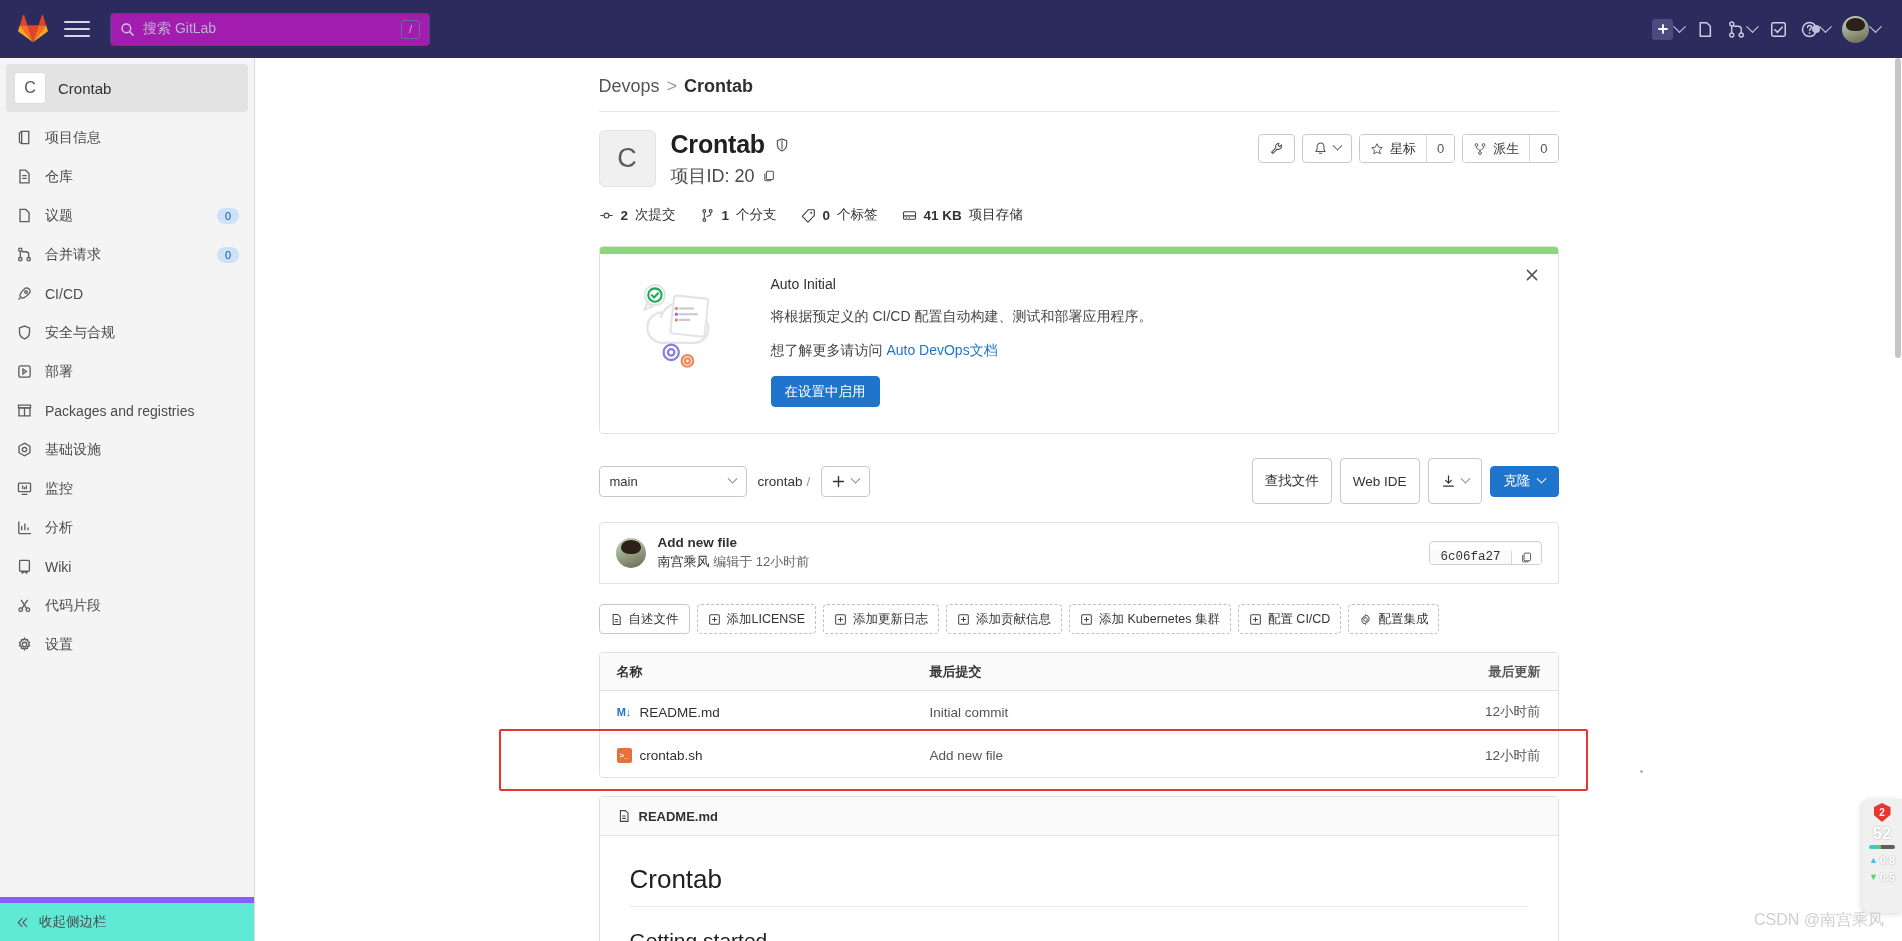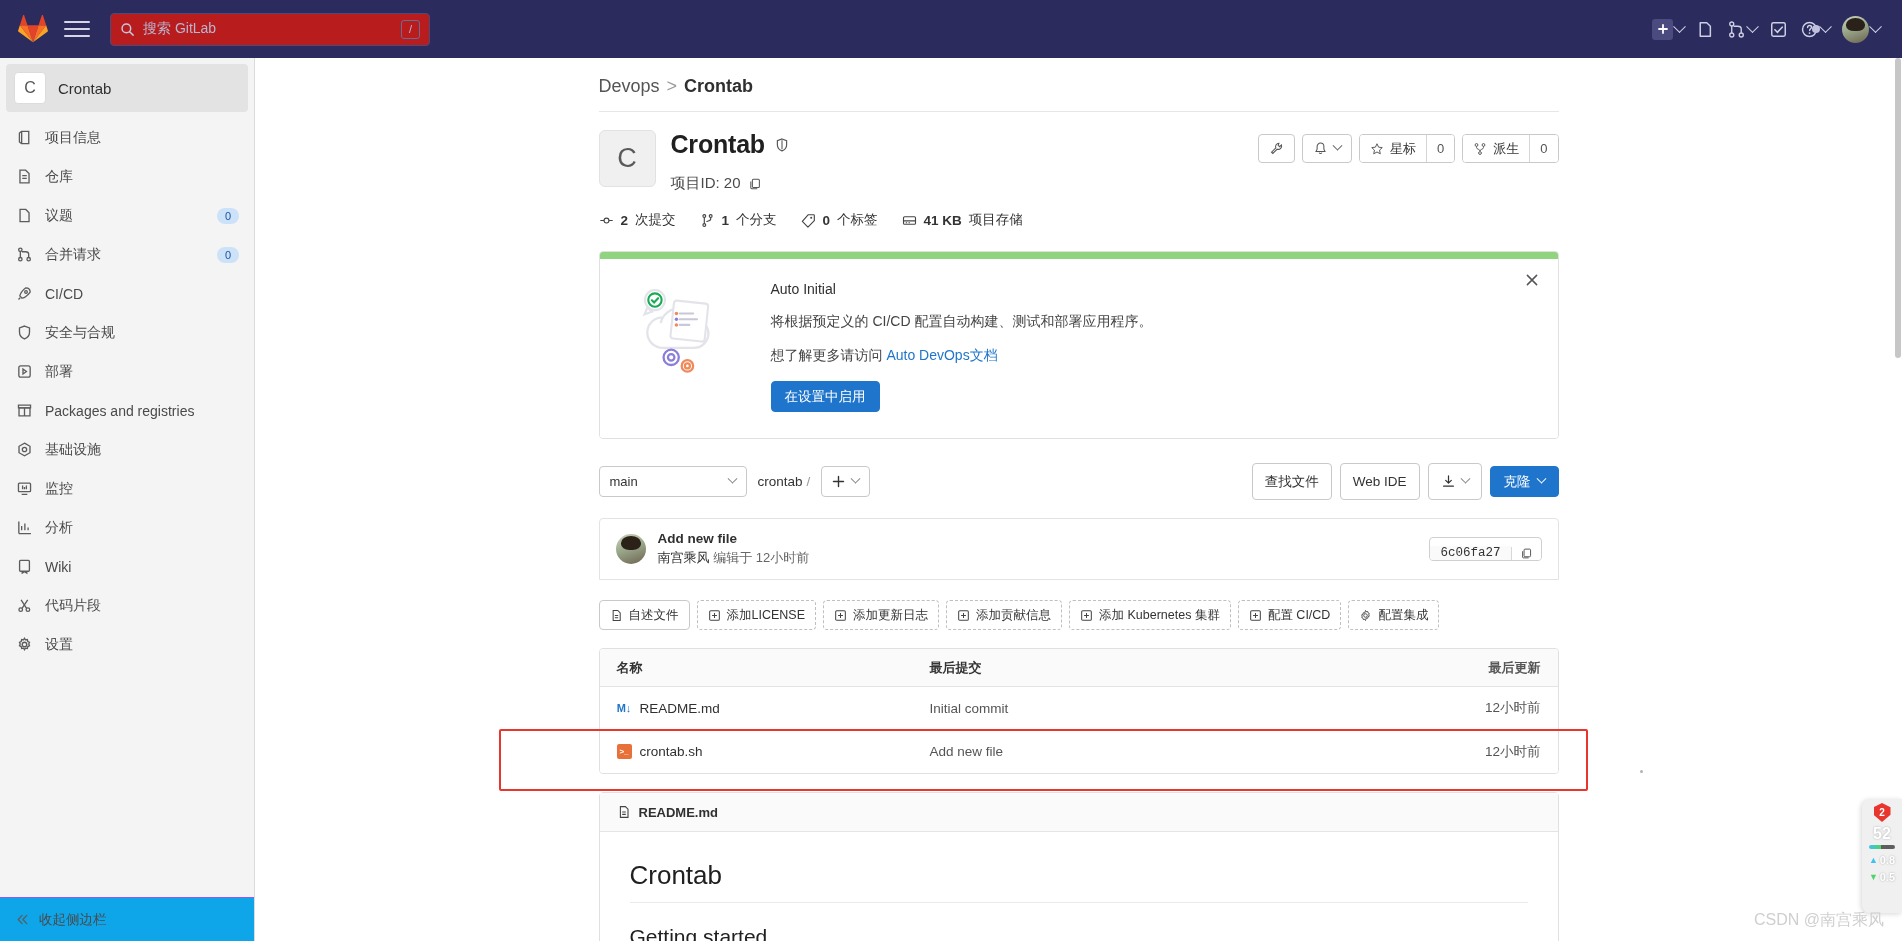--- a/index.html
+++ b/index.html
@@ -14,21 +14,21 @@
   
   .topbar {
     position: absolute; top: 0; left: 0; width: 1902px; height: 58px;
     background: #2b2b5e; display: flex; align-items: center; padding: 0 18px;
   }
   .gl-logo { width: 30px; height: 30px; margin-right: 16px; flex: none; }
   .hamburger { width: 26px; height: 26px; margin-right: 20px; cursor: pointer;
     display: flex; flex-direction: column; justify-content: center; gap: 5px; }
   .hamburger i { display: block; height: 2px; background: #d6d6e7; border-radius: 1px; }
   .search-box {
-    width: 320px; height: 33px; background: #b91c1c; border: 1px solid #4a4a7d;
+    width: 320px; height: 33px; background: #a21caf; border: 1px solid #4a4a7d;
     border-radius: 4px; display: flex; align-items: center; padding: 0 9px; gap: 8px;
     cursor: text;
   }
   .search-box .ph { color: #b6b6d2; font-size: 14px; flex: 1; }
   .slash-key {
     width: 19px; height: 19px; border: 1px solid #6b6b96; border-radius: 3px;
     color: #b6b6d2; font-size: 11px; display: flex; align-items: center; justify-content: center;
   }
   .topbar-right { margin-left: auto; display: flex; align-items: center; gap: 4px; }
   .tb-item { display: flex; align-items: center; gap: 2px; padding: 5px 4px; border-radius: 4px; cursor: pointer; }
@@ -64,43 +64,43 @@
     border-radius: 4px; cursor: pointer; color: #4a4a4a; font-size: 14px;
   }
   .nav-ic { width: 18px; height: 18px; flex: none; display: flex; align-items: center; justify-content: center; }
   .nav-ic svg { width: 17px; height: 17px; stroke: #5c5c5c; fill: none; stroke-width: 1.4; }
   .badge-count {
     margin-left: auto; background: #cbe2f9; color: #22549c; font-size: 11px;
     border-radius: 9px; padding: 2px 8px; min-width: 22px; text-align: center;
   }
   .collapse-bar {
     position: absolute; bottom: 0; left: 0; width: 254px; height: 44px;
-    border-top: 1px solid #8b5cf6; display: flex; align-items: center; gap: 10px;
-    padding: 0 16px; font-size: 13.5px; color: #4a4a4a; cursor: pointer; background: #0ea5e9;
+    border-top: 6px solid #8b5cf6; display: flex; align-items: center; gap: 10px;
+    padding: 0 16px; font-size: 13.5px; color: #4a4a4a; cursor: pointer; background: #5eead4;
   }
 
   
   .main { position: absolute; top: 58px; left: 255px; width: 1647px; height: 883px; background: #fff; overflow: hidden; }
   .content { width: 960px; margin: 0 auto; padding-top: 18px; }
 
   .breadcrumb { font-size: 18px; color: #666; display: flex; align-items: center; gap: 7px;
     padding-bottom: 14px; border-bottom: 1px solid #e6e6e6; }
   .breadcrumb .sep { color: #999; }
   .bc-link { color: #555; cursor: pointer; }
   .bc-cur { color: #303030; font-weight: 600; cursor: pointer; }
 
   .proj-hero { display: flex; align-items: flex-start; padding-top: 18px; }
   .hero-av {
     width: 57px; height: 57px; border-radius: 6px; background: #f0f0f0; border: 1px solid #e2e2e2;
     display: flex; align-items: center; justify-content: center; font-size: 27px; color: #5a5a5a;
     margin-right: 15px; flex: none;
   }
   .hero-title { display: flex; align-items: center; gap: 9px; }
   .hero-title h1 { font-size: 25px; color: #202020; font-weight: 700; letter-spacing: -.2px; }
-  .hero-sub { font-size: 15px; color: #4a4a4a; display: flex; align-items: center; gap: 7px; margin-top: 15px; }
+  .hero-sub { font-size: 18px; color: #4a4a4a; display: flex; align-items: center; gap: 7px; margin-top: 5px; }
   .hero-actions { margin-left: auto; display: flex; align-items: center; gap: 7px; padding-top: 4px; }
   .btn {
     border: 1px solid #c9c9c9; background: #fff; border-radius: 4px; height: 29px;
     display: inline-flex; align-items: center; gap: 6px; padding: 0 10px;
     font-size: 13px; color: #333; cursor: pointer; white-space: nowrap;
   }
   .btn-split { display: inline-flex; align-items: stretch; border: 1px solid #c9c9c9; border-radius: 4px; overflow: hidden; height: 29px; }
   .btn-split > span { display: flex; align-items: center; gap: 6px; padding: 0 10px; font-size: 13px; color: #333; cursor: pointer; background: #fff; }
   .btn-split > span + span { border-left: 1px solid #d6d6d6; color: #555; min-width: 26px; justify-content: center; }
 
@@ -123,21 +123,21 @@
   .branch-select {
     width: 148px; height: 31px; border: 1px solid #c9c9c9; border-radius: 4px; background: #fff;
     display: flex; align-items: center; padding: 0 10px; font-size: 13px; color: #333; cursor: pointer;
   }
   .branch-select .cdown { margin-left: auto; }
   .path-txt { font-size: 13.5px; color: #333; }
   .path-txt .slash { color: #999; margin-left: 4px; }
   .plus-btn { height: 31px; border: 1px solid #c9c9c9; border-radius: 4px; background: #fff;
     display: flex; align-items: center; gap: 7px; padding: 0 10px; cursor: pointer; }
   .repo-bar-right { margin-left: auto; display: flex; align-items: center; gap: 8px; }
-  .btn-lg { height: 37px; font-size: 13.5px; padding: 0 12px; }
+  .btn-lg { height: 46px; font-size: 13.5px; padding: 0 12px; }
 
   .commit-card { margin-top: 18px; border: 1px solid #e3e3e3; border-radius: 4px 4px 0 0;
     background: #fff; display: flex; align-items: center; padding: 12px 16px; gap: 12px; }
   .c-avatar { width: 30px; height: 30px; border-radius: 50%; flex: none; overflow: hidden;
     background: linear-gradient(160deg,#cbd5c0 0%,#9aa98b 45%,#6d6250 100%); position: relative; }
   .c-avatar::after { content:""; position:absolute; left:5px; top:2px; width:20px; height:14px;
     background:#2b2119; border-radius:50% 50% 42% 42%; }
   .c-title { font-size: 13.5px; color: #303030; font-weight: 600; }
   .c-sub { font-size: 13px; color: #666; margin-top: 3px; }
   .c-sub .author { color: #303030; }

